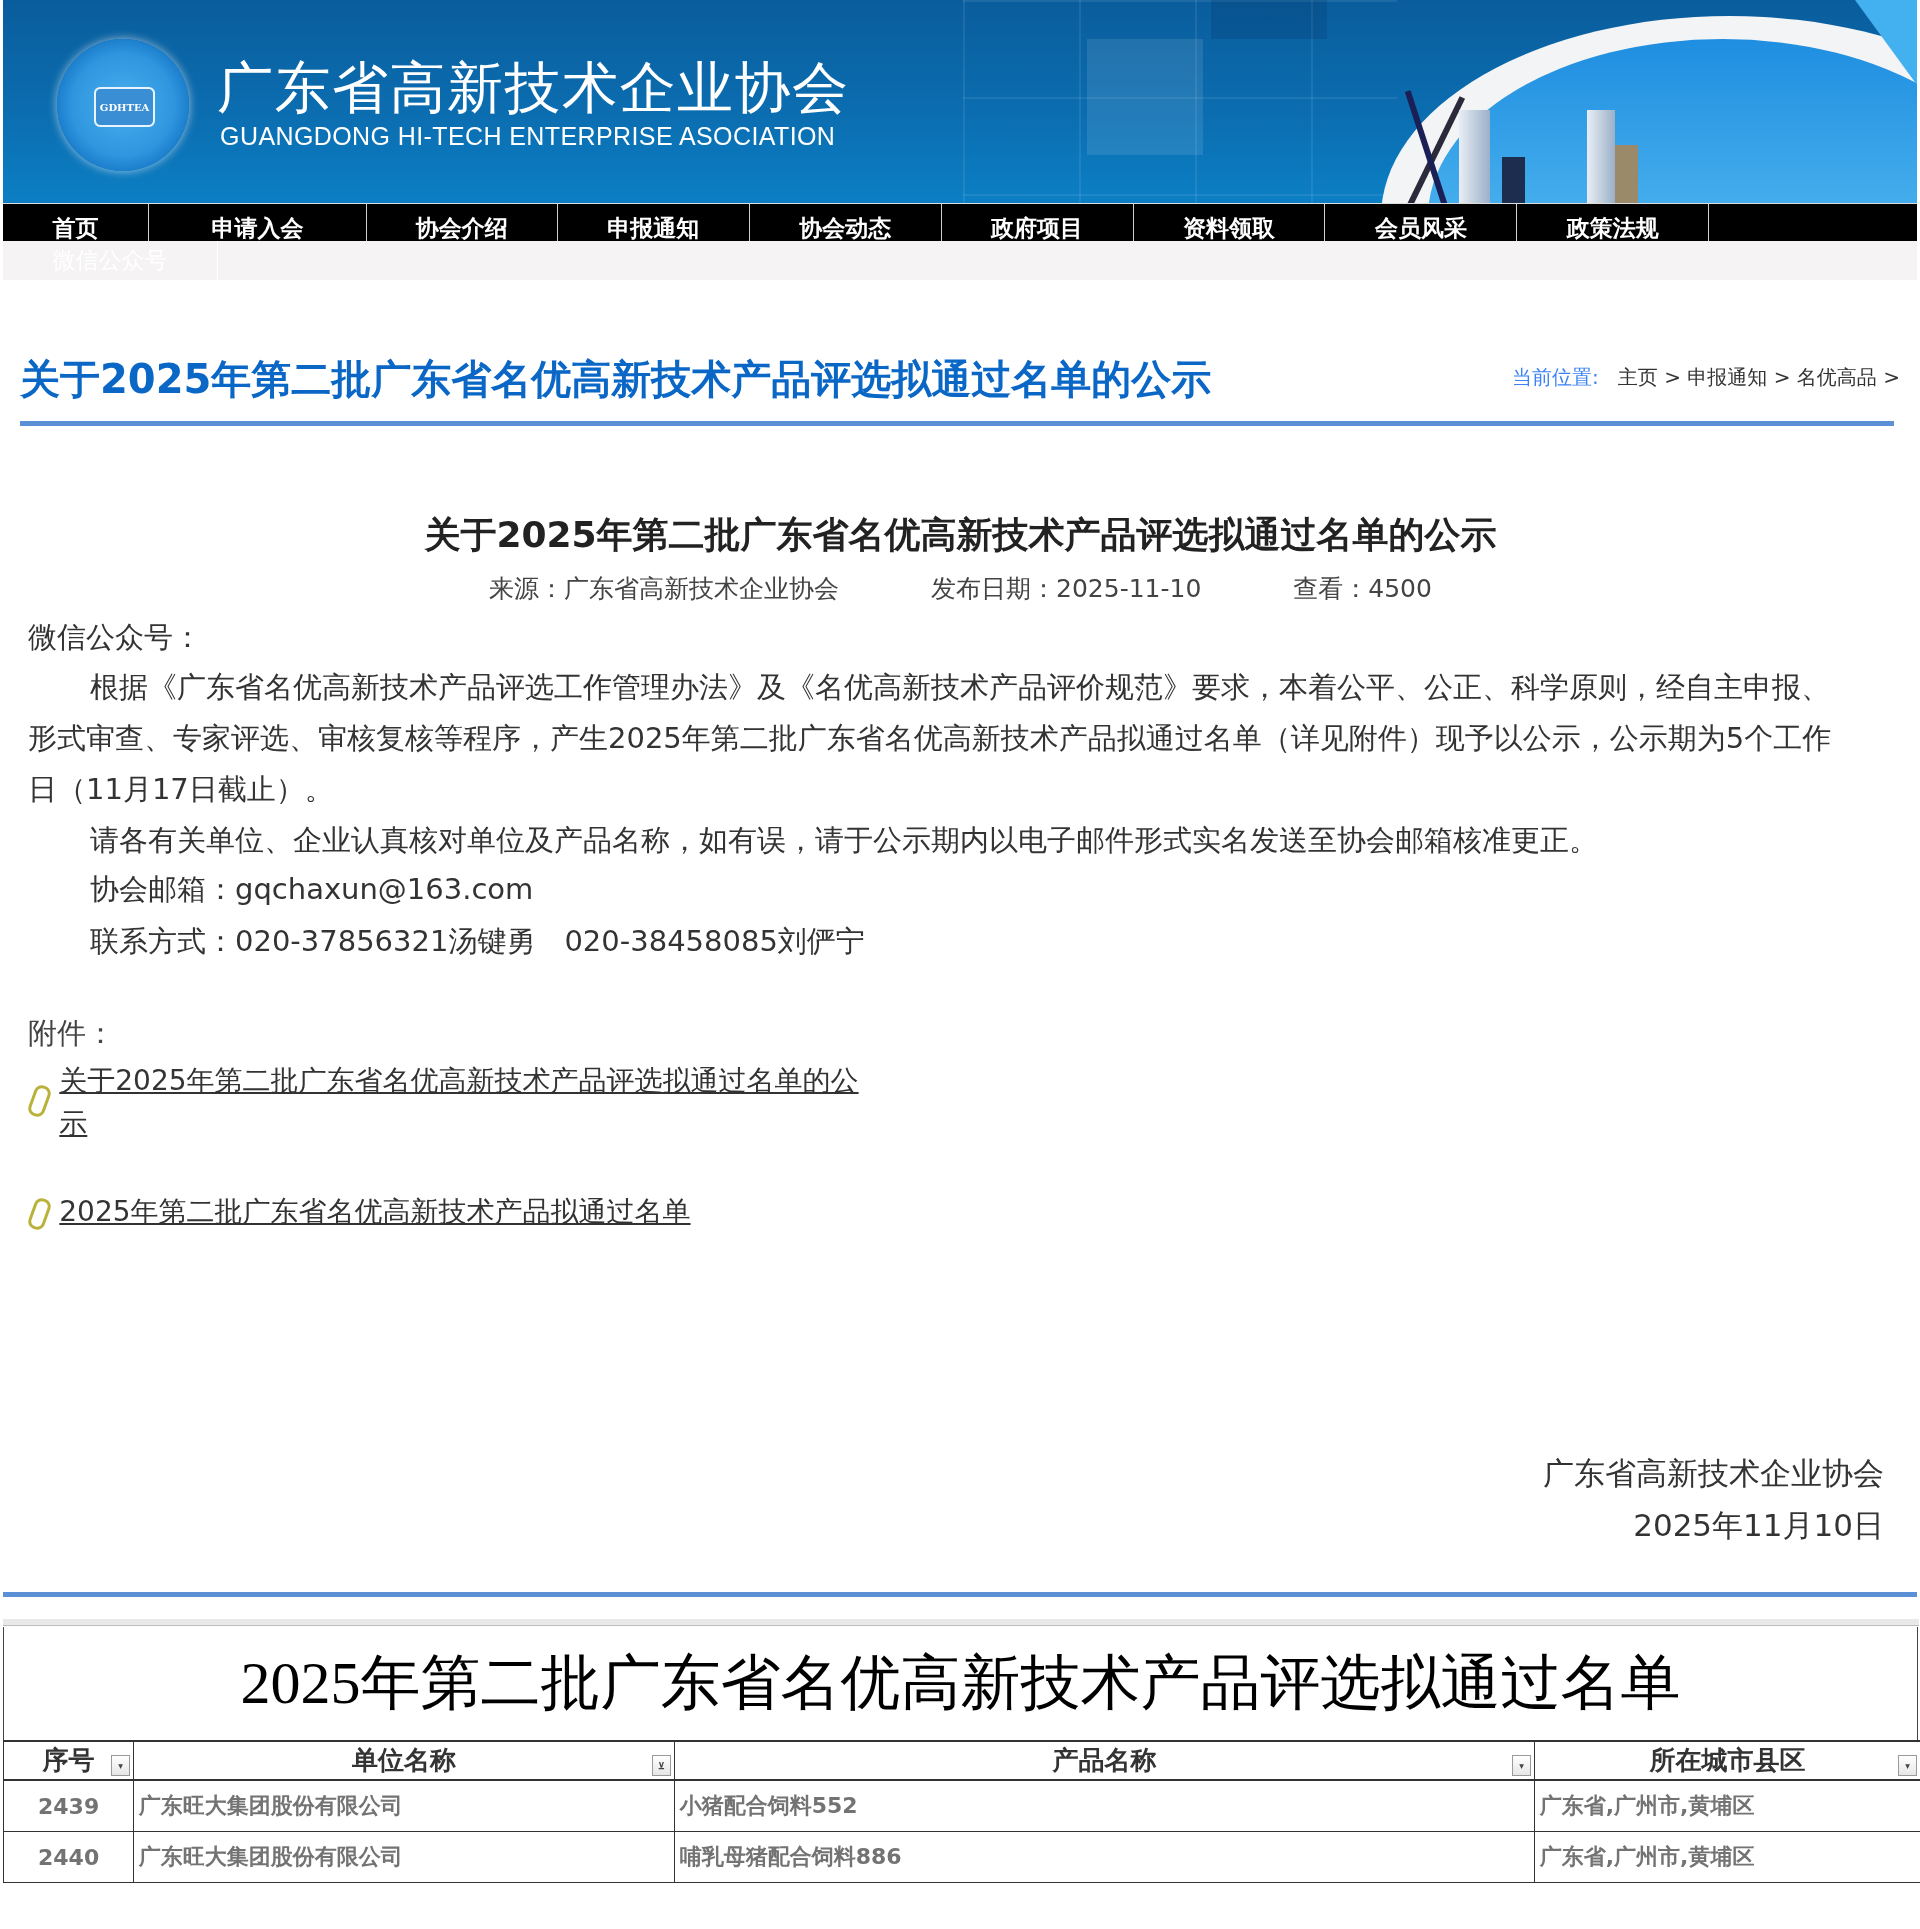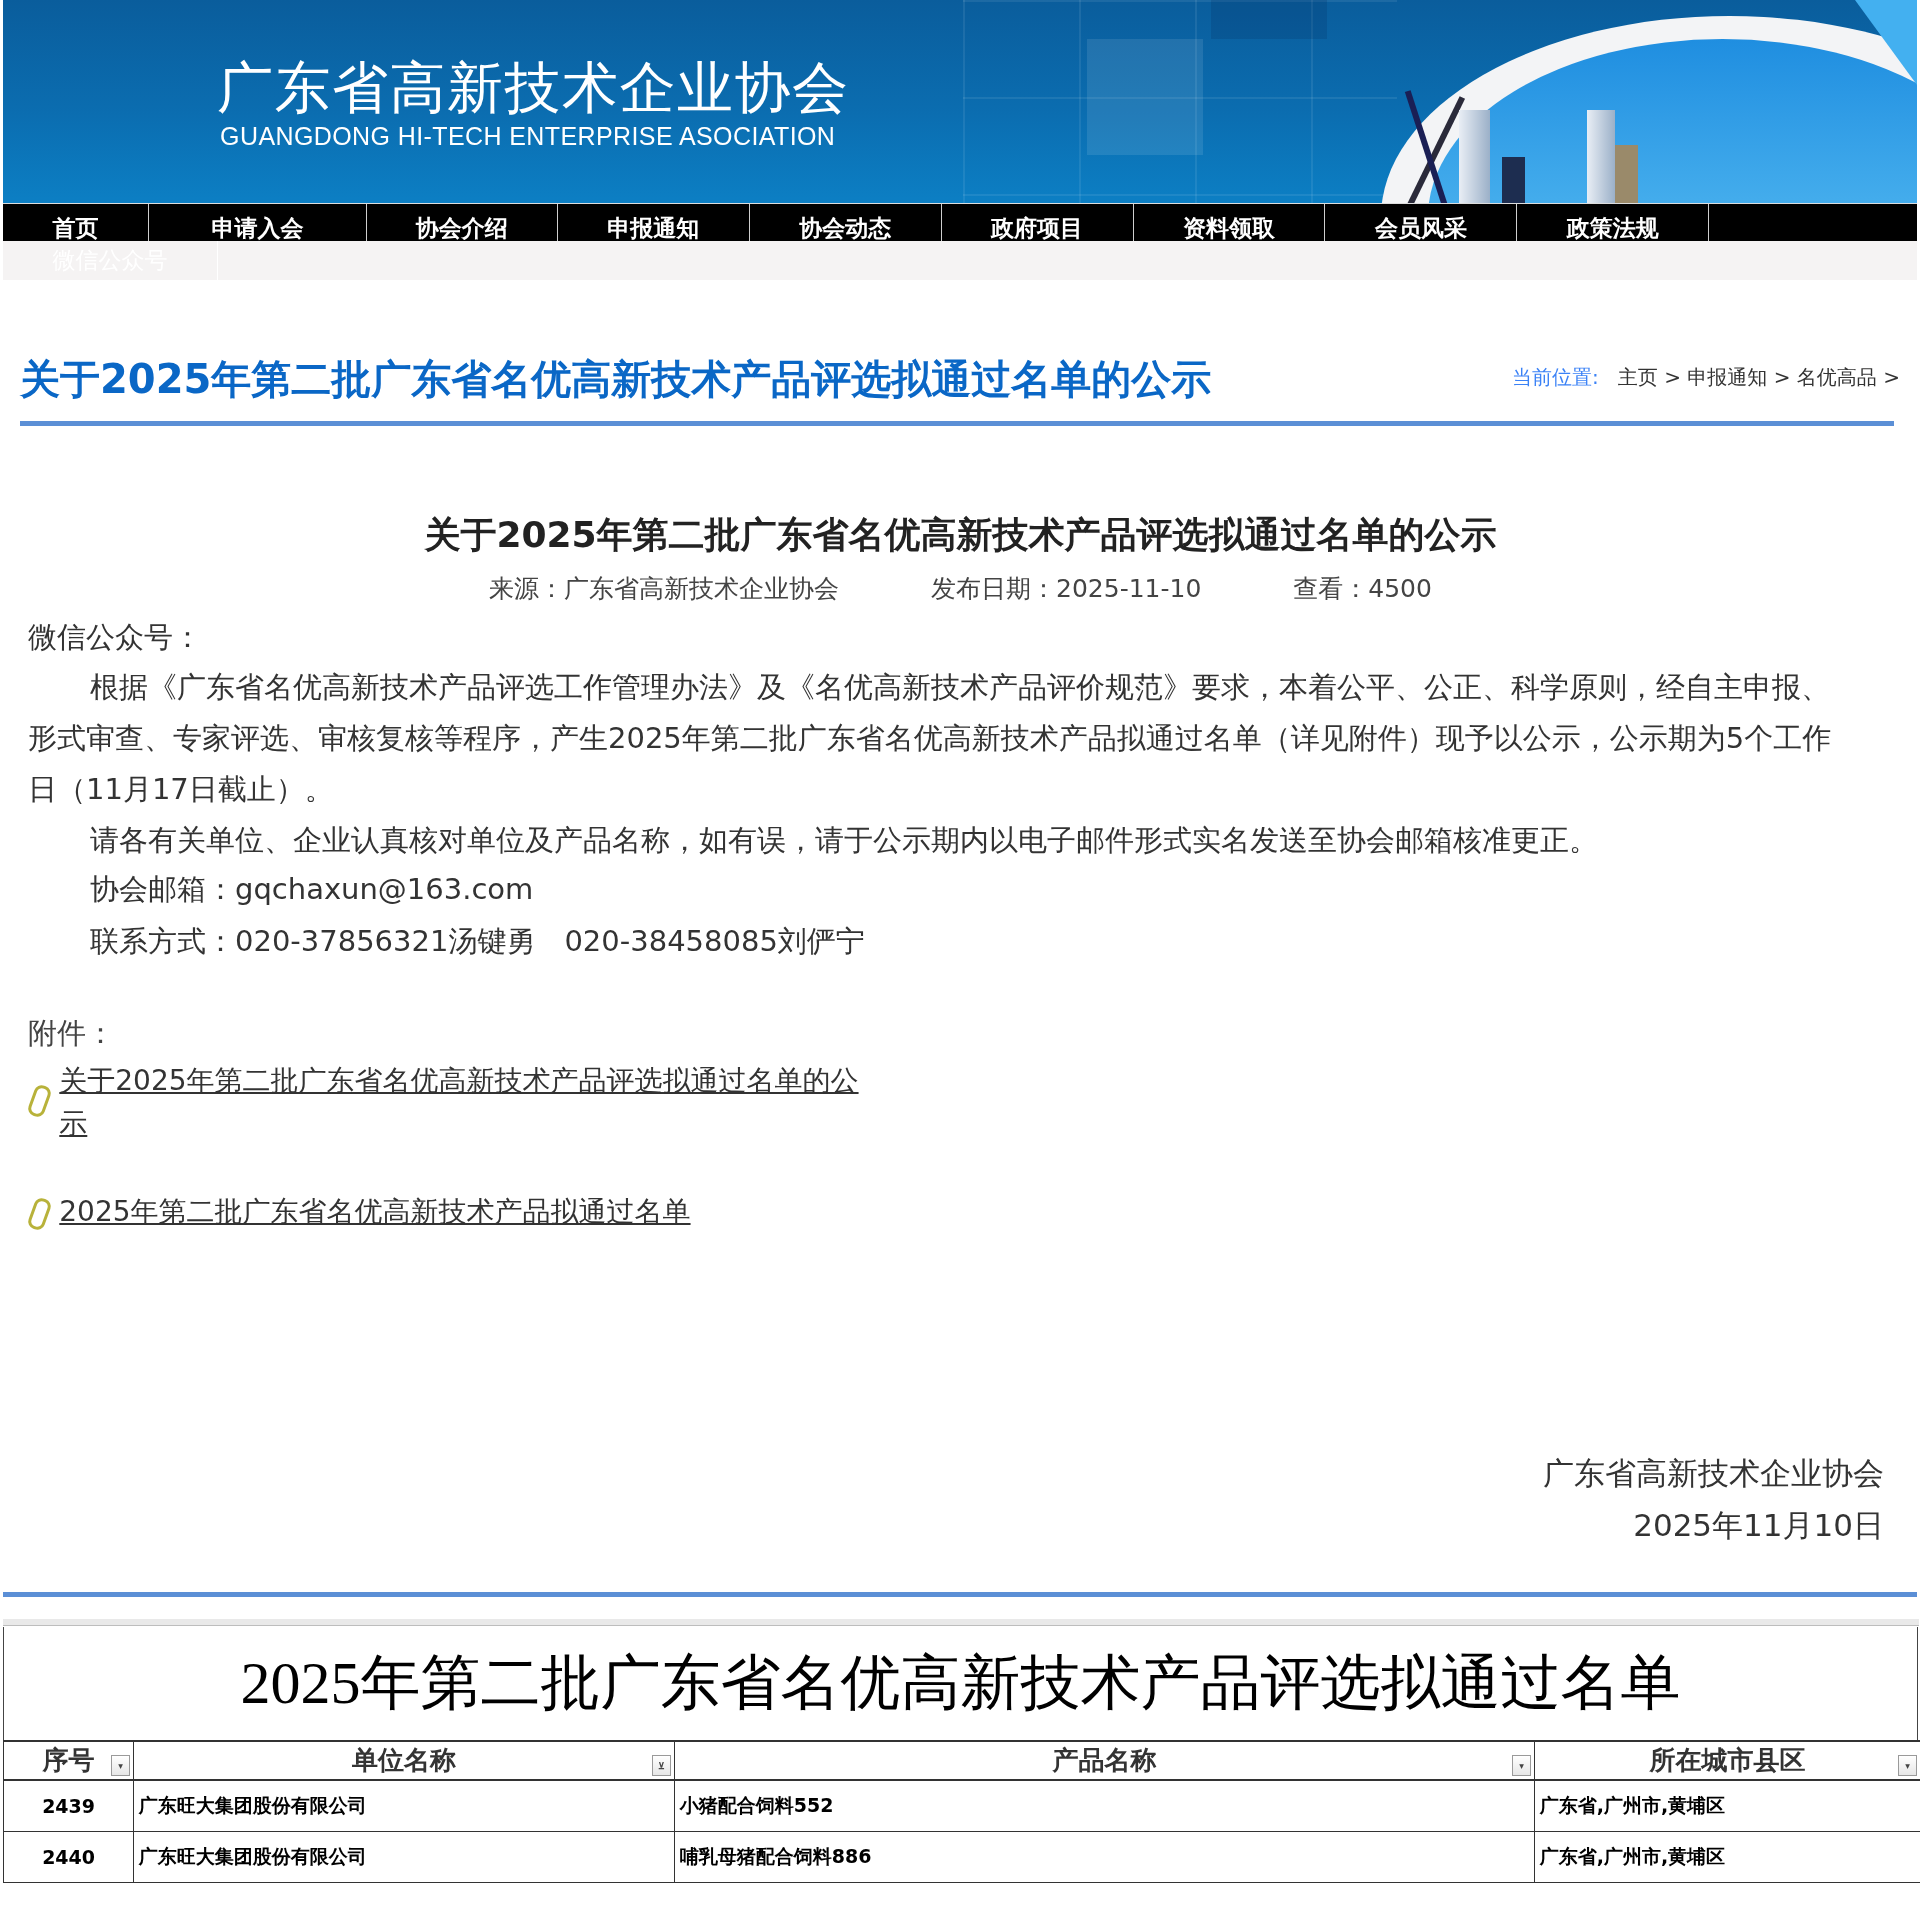--- a/index.html
+++ b/index.html
@@ -65,21 +65,21 @@
 
   #sig-org { right:37px; top:1453px; font-size:31px; color:#333; white-space:nowrap; }
   #sig-date { right:37px; top:1505px; font-size:31px; color:#333; white-space:nowrap; }
 
   
   #sheet { left:3.1px; top:1619px; width:1916px; height:263px; }
   #sheet .colstrip { position:absolute; left:0; top:0; width:1916px; height:6.2px; background:#e9e9e9; border-bottom:1.5px solid #bdbdbd; }
   #sheet-title-cell { position:absolute; left:0; top:7.7px; width:1913px; height:113px; border-left:1.5px solid #444; border-right:1.5px solid #444;
     display:flex; align-items:center; justify-content:center; font-family:Liberation Serif, serif; font-size:60px; color:#000; }
   table#grid { position:absolute; left:0; top:121px; border-collapse:collapse; width:1916px; table-layout:fixed;font-weight:bold; }
-  #grid td { border:1.5px solid #333; height:50px; font-size:19px; color:#000000; padding:0 4.6px; white-space:nowrap; overflow:hidden; position:relative; }
+  #grid td { border:1.5px solid #333; height:50px; font-size:22px; color:#737373; padding:0 4.6px; white-space:nowrap; overflow:hidden; position:relative; }
   #grid tr.hdr td { height:37px; font-family:"DejaVu Serif",serif; font-size:26px; color:#333; text-align:center; border-top:2.3px solid #333; border-bottom:2.3px solid #333; }
   #grid td.num { text-align:center; }
   .filter { position:absolute; right:3.1px; bottom:3.1px; width:17px; height:18.6px; background:linear-gradient(#fff,#e6e6e6);
     border:0.8px solid #9a9a9a; font-size:9.3px; color:#444; display:flex; align-items:center; justify-content:center; }
 </style>
 </head>
 <body>
 
 <div id="banner" class="abs">
   <div class="grid"></div>
@@ -88,20 +88,23 @@
   <div class="arch"></div>
   <div class="sky"></div>
   <div class="strut" style="left:1402px;top:85px;height:124px;transform:rotate(26deg);"></div>
   <div class="strut" style="left:1440px;top:85px;height:124px;transform:rotate(-18deg);background:#1a1f55;"></div>
   <div class="tower" style="left:1456px;width:31px;height:93px;"></div>
   <div class="tower" style="left:1499px;width:23px;height:46px;background:#1d2d50;"></div>
   <div class="tower" style="left:1584px;width:28px;height:93px;"></div>
   <div class="tower" style="left:1612px;width:23px;height:58px;background:#9a8a6a;"></div>
   <div class="corner"></div>
 
+  <div id="logo">
+    <div class="inner">GDHTEA</div>
+  </div>
   <div id="site-title">广东省高新技术企业协会</div>
   <div id="site-sub">GUANGDONG HI-TECH ENTERPRISE ASOCIATION</div>
 </div>
 
 <div id="nav" class="abs">
   <div class="nav-item" style="width:146px">首页</div>
   <div class="nav-item" style="width:218px">申请入会</div>
   <div class="nav-item" style="width:191px">协会介绍</div>
   <div class="nav-item" style="width:192px">申报通知</div>
   <div class="nav-item" style="width:192px">协会动态</div>

